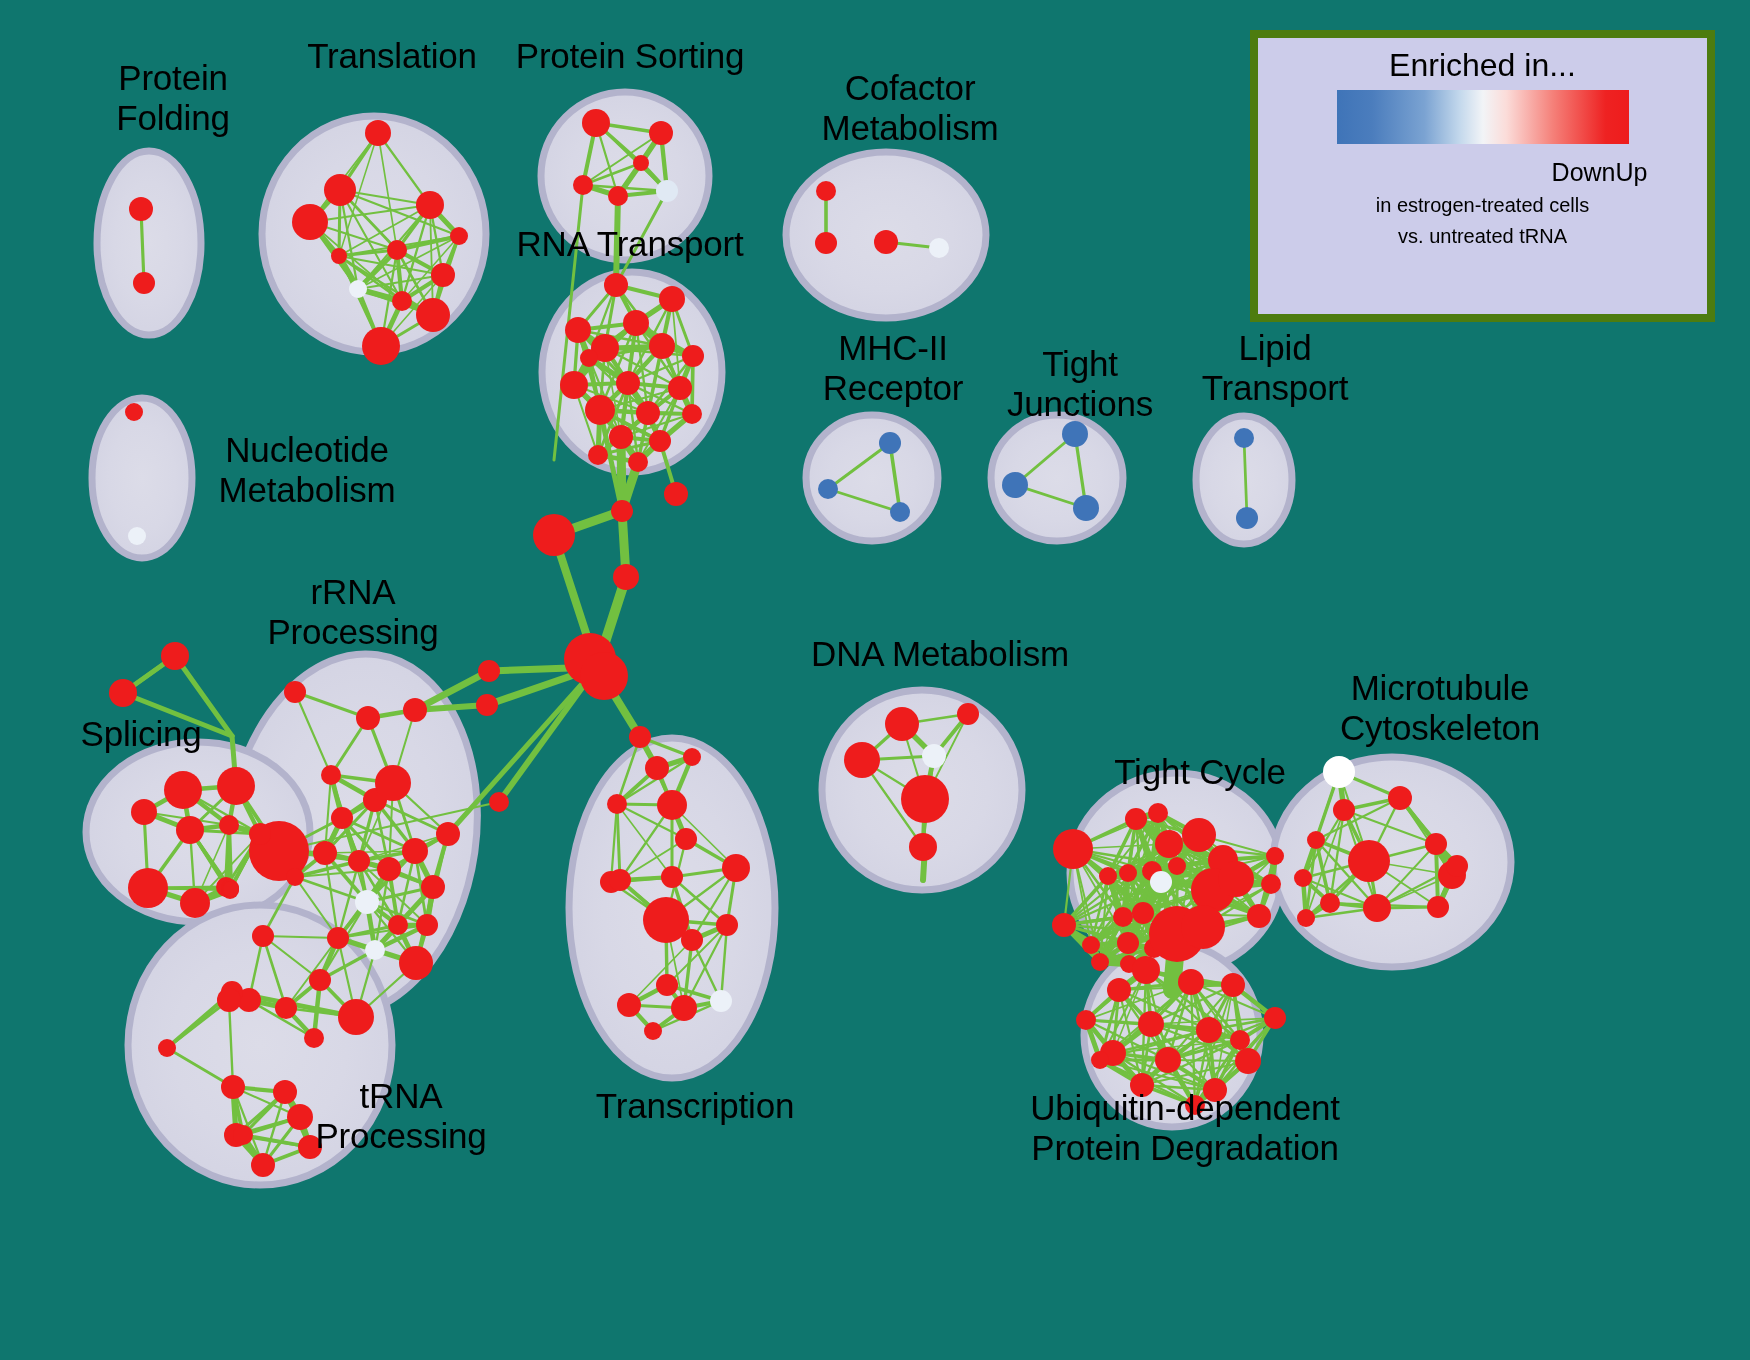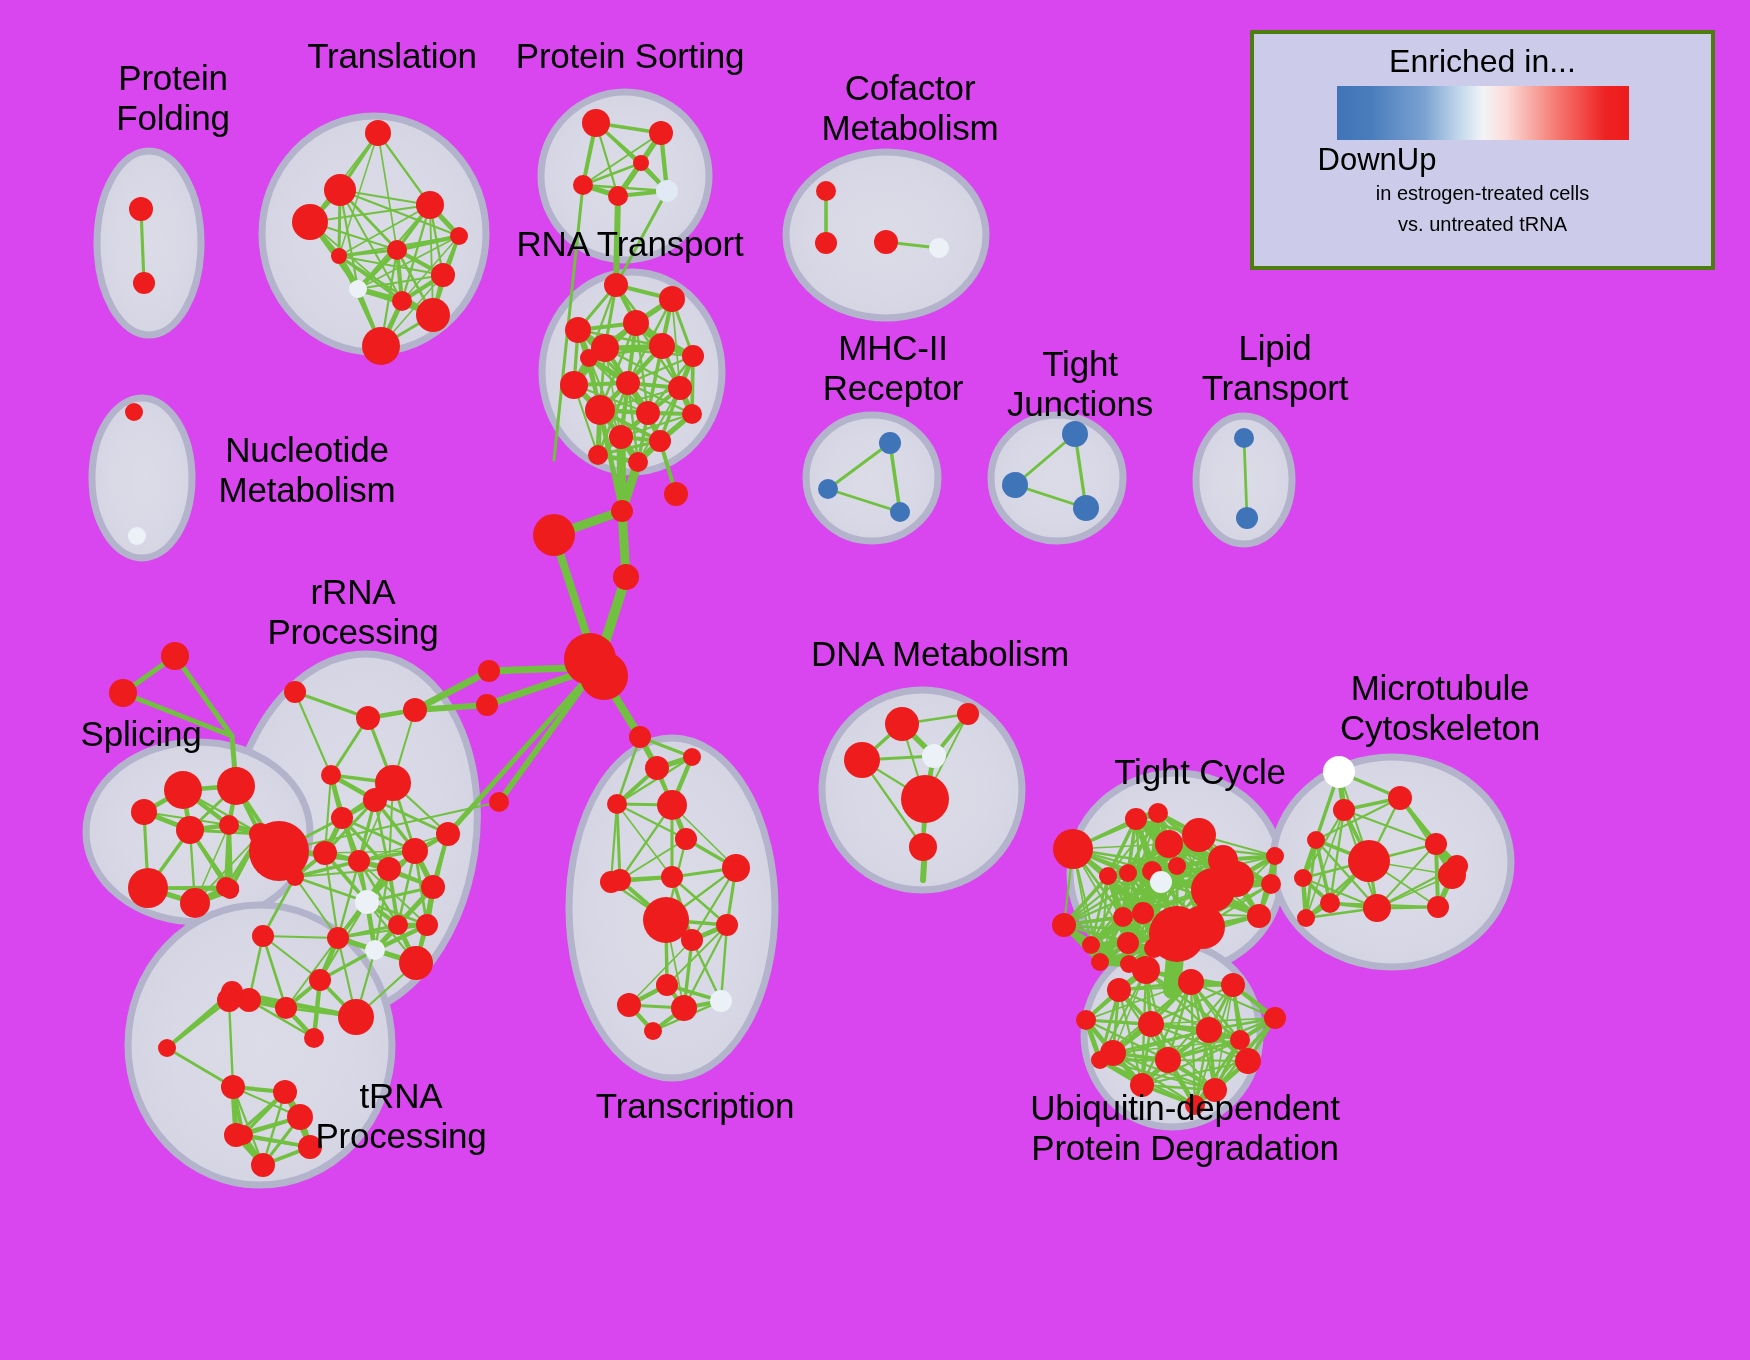--- a/index.html
+++ b/index.html
@@ -3,21 +3,21 @@
 <meta charset="utf-8">
 <style>
   html, body {
     margin: 0; padding: 0;
     background: #ccccea;
   }
   #canvas-wrap {
     position: relative;
     width: 1750px;
     height: 1360px;
-    background: #d946ef;
+    background: #0f766e;
     font-family: "Liberation Sans", sans-serif;
     overflow: hidden;
   }
   svg#network { position: absolute; left: 0; top: 0; width: 1750px; height: 1360px; display: block; }
 
   .cluster-hull { stroke: #b3b3cc; stroke-width: 7; }
   .edge { stroke: #72c040; stroke-linecap: round; }
   .node { stroke: none; }
 
   .cluster-label {
@@ -28,23 +28,23 @@
     line-height: 40px;
     font-weight: 400;
     white-space: pre;
     text-align: center;
     letter-spacing: -0.2px;
   }
 
   #legend-box {
     position: absolute;
     left: 1250px; top: 30px;
-    width: 465px; height: 240px;
+    width: 465px; height: 292px;
     background: #ccccea;
-    border: 4px solid #4d7c0f;
+    border: 8px solid #4d7c0f;
     box-sizing: border-box;
     display: flex;
     flex-direction: column;
     align-items: center;
     padding-top: 8px;
   }
   #legend-title {
     font-size: 32px;
     color: #000;
     line-height: 38px;
@@ -52,24 +52,24 @@
   #legend-gradient {
     width: 292px; height: 54px;
     margin-top: 6px;
     background: linear-gradient(to right,
       #3f74b8 0%, #4b7dbd 12%, #7ba3d2 30%, #c3d8ec 42%,
       #f2f4f7 50%, #fbdcd9 58%, #f58079 74%, #ee2222 92%, #ee1c1c 100%);
   }
   #legend-ends {
     width: 330px;
     display: flex;
-    justify-content: flex-start;
-    font-size: 31px;
+    justify-content: flex-end;
+    font-size: 25px;
     line-height: 36px;
-    margin-top: 2px;
+    margin-top: 10px;
   }
   .legend-sub {
     font-size: 20px;
     line-height: 31px;
     text-align: center;
   }
 </style>
 </head>
 <body>
 

